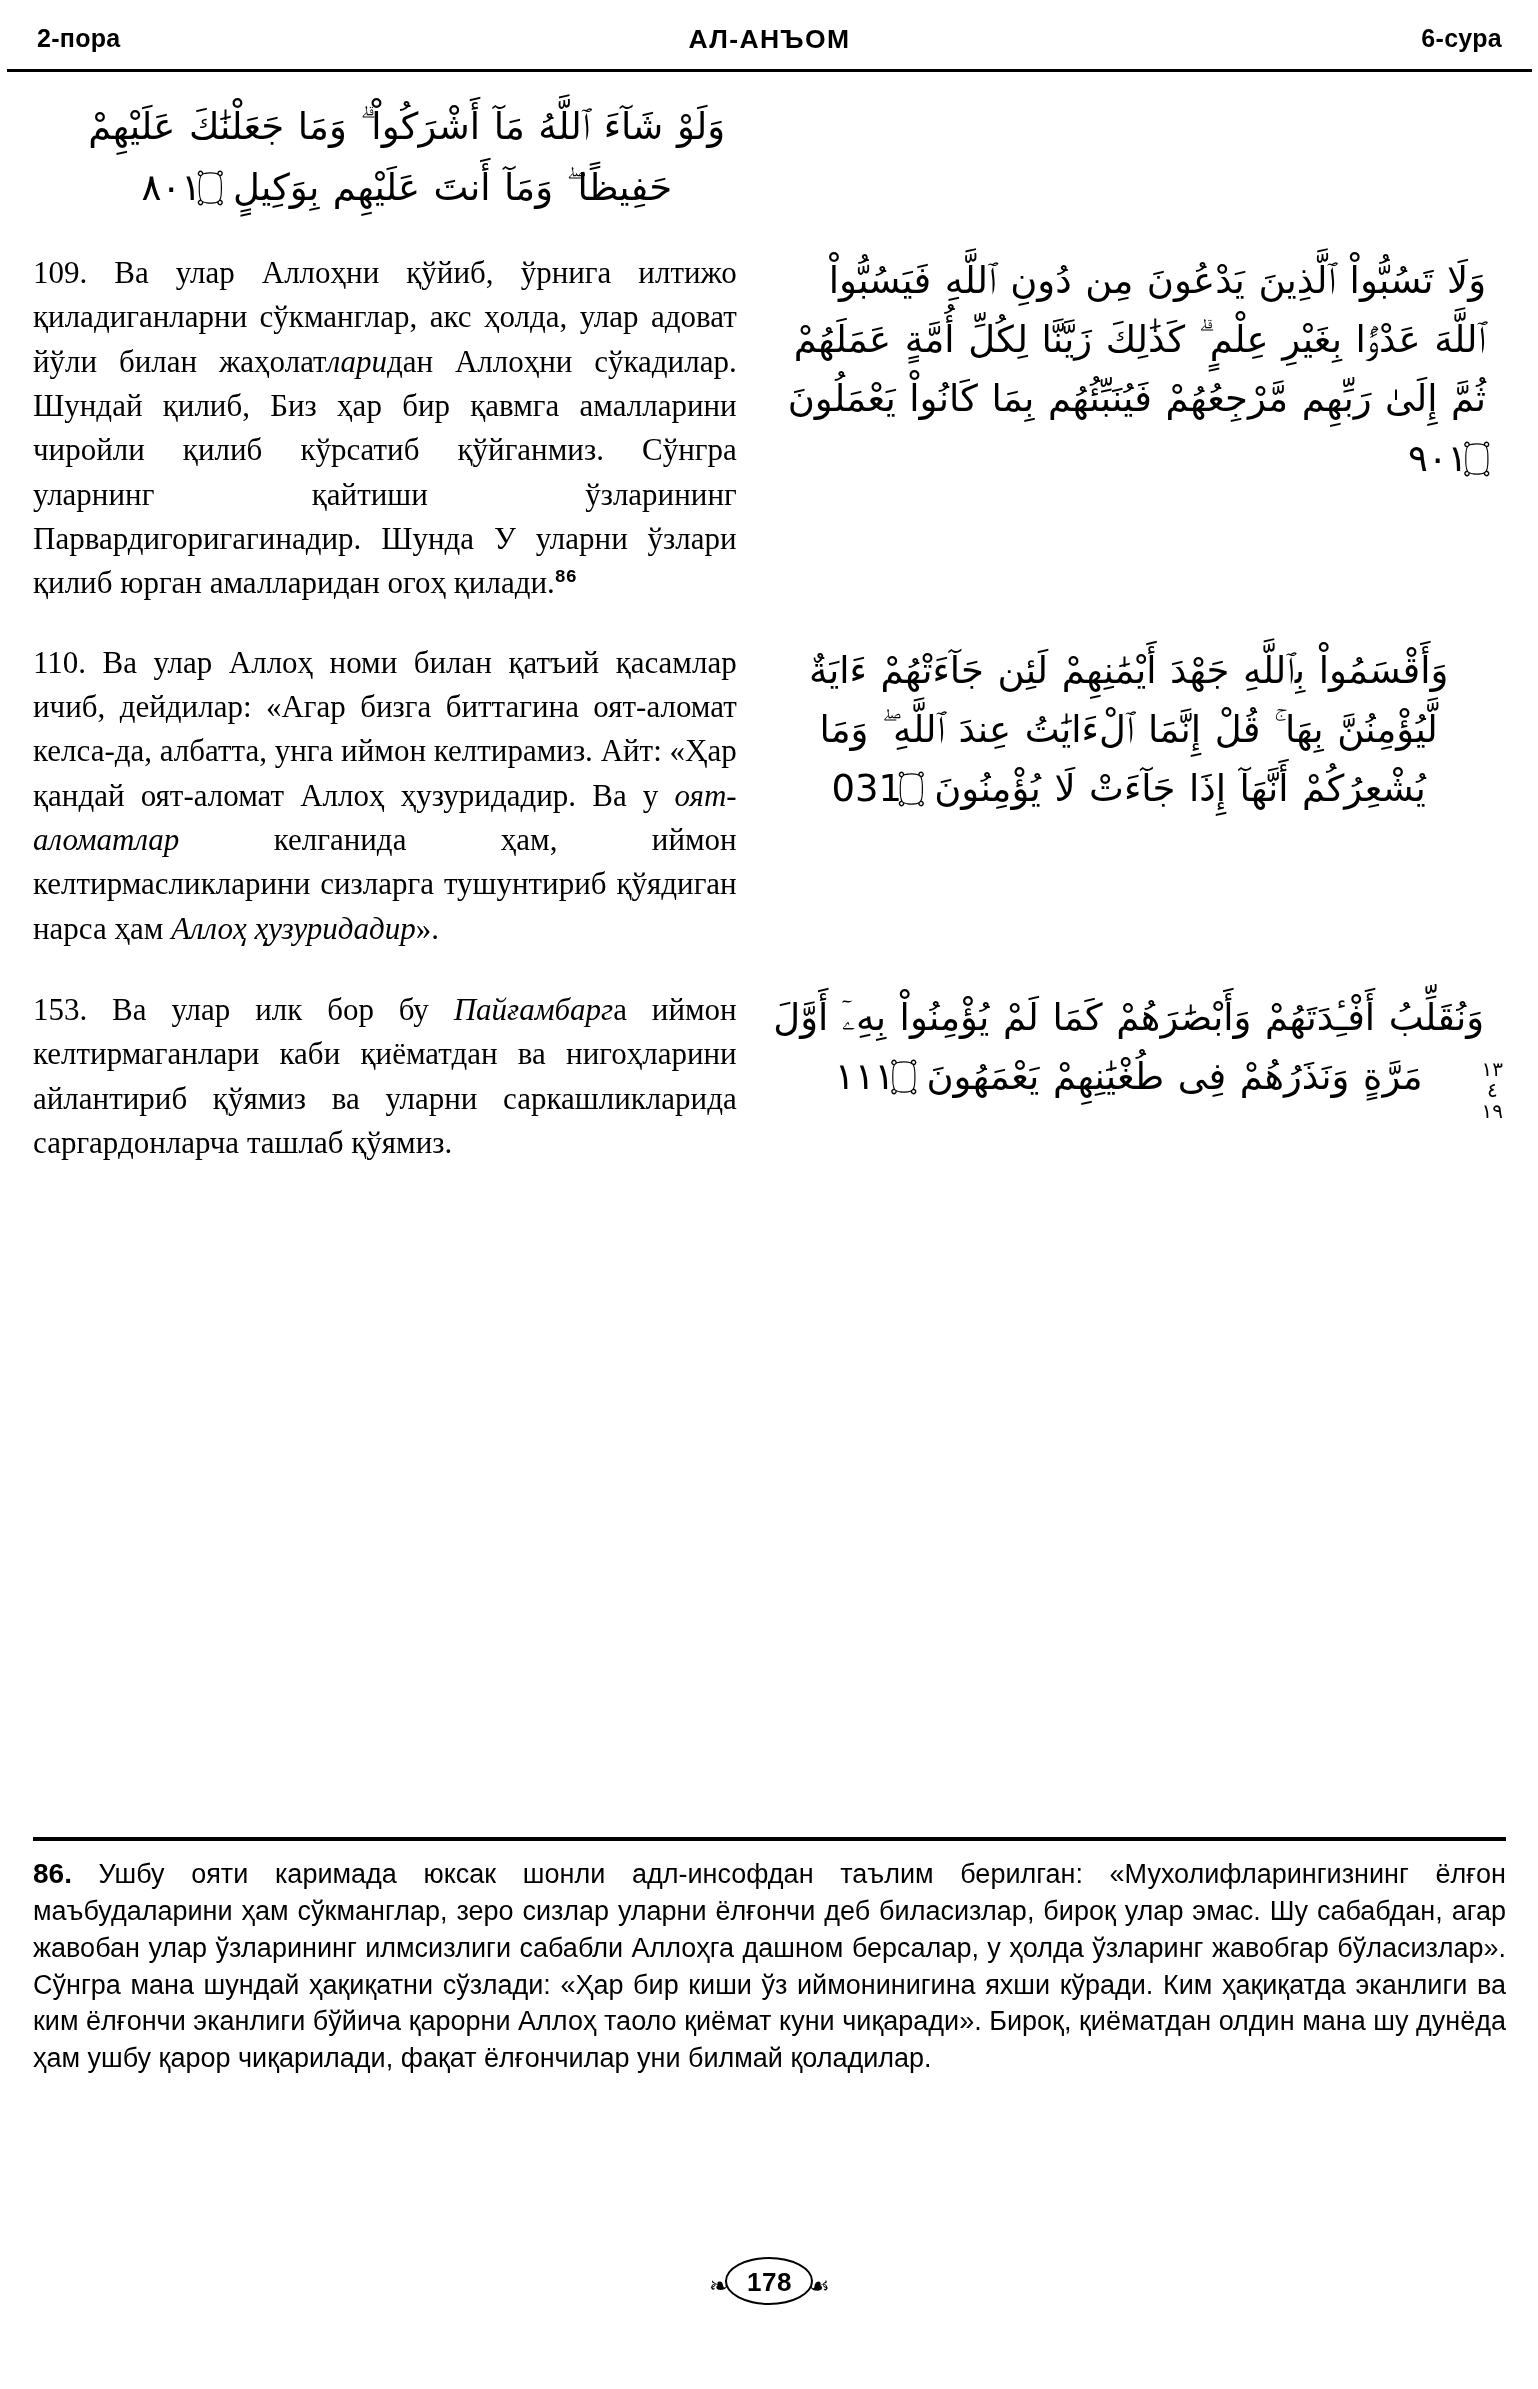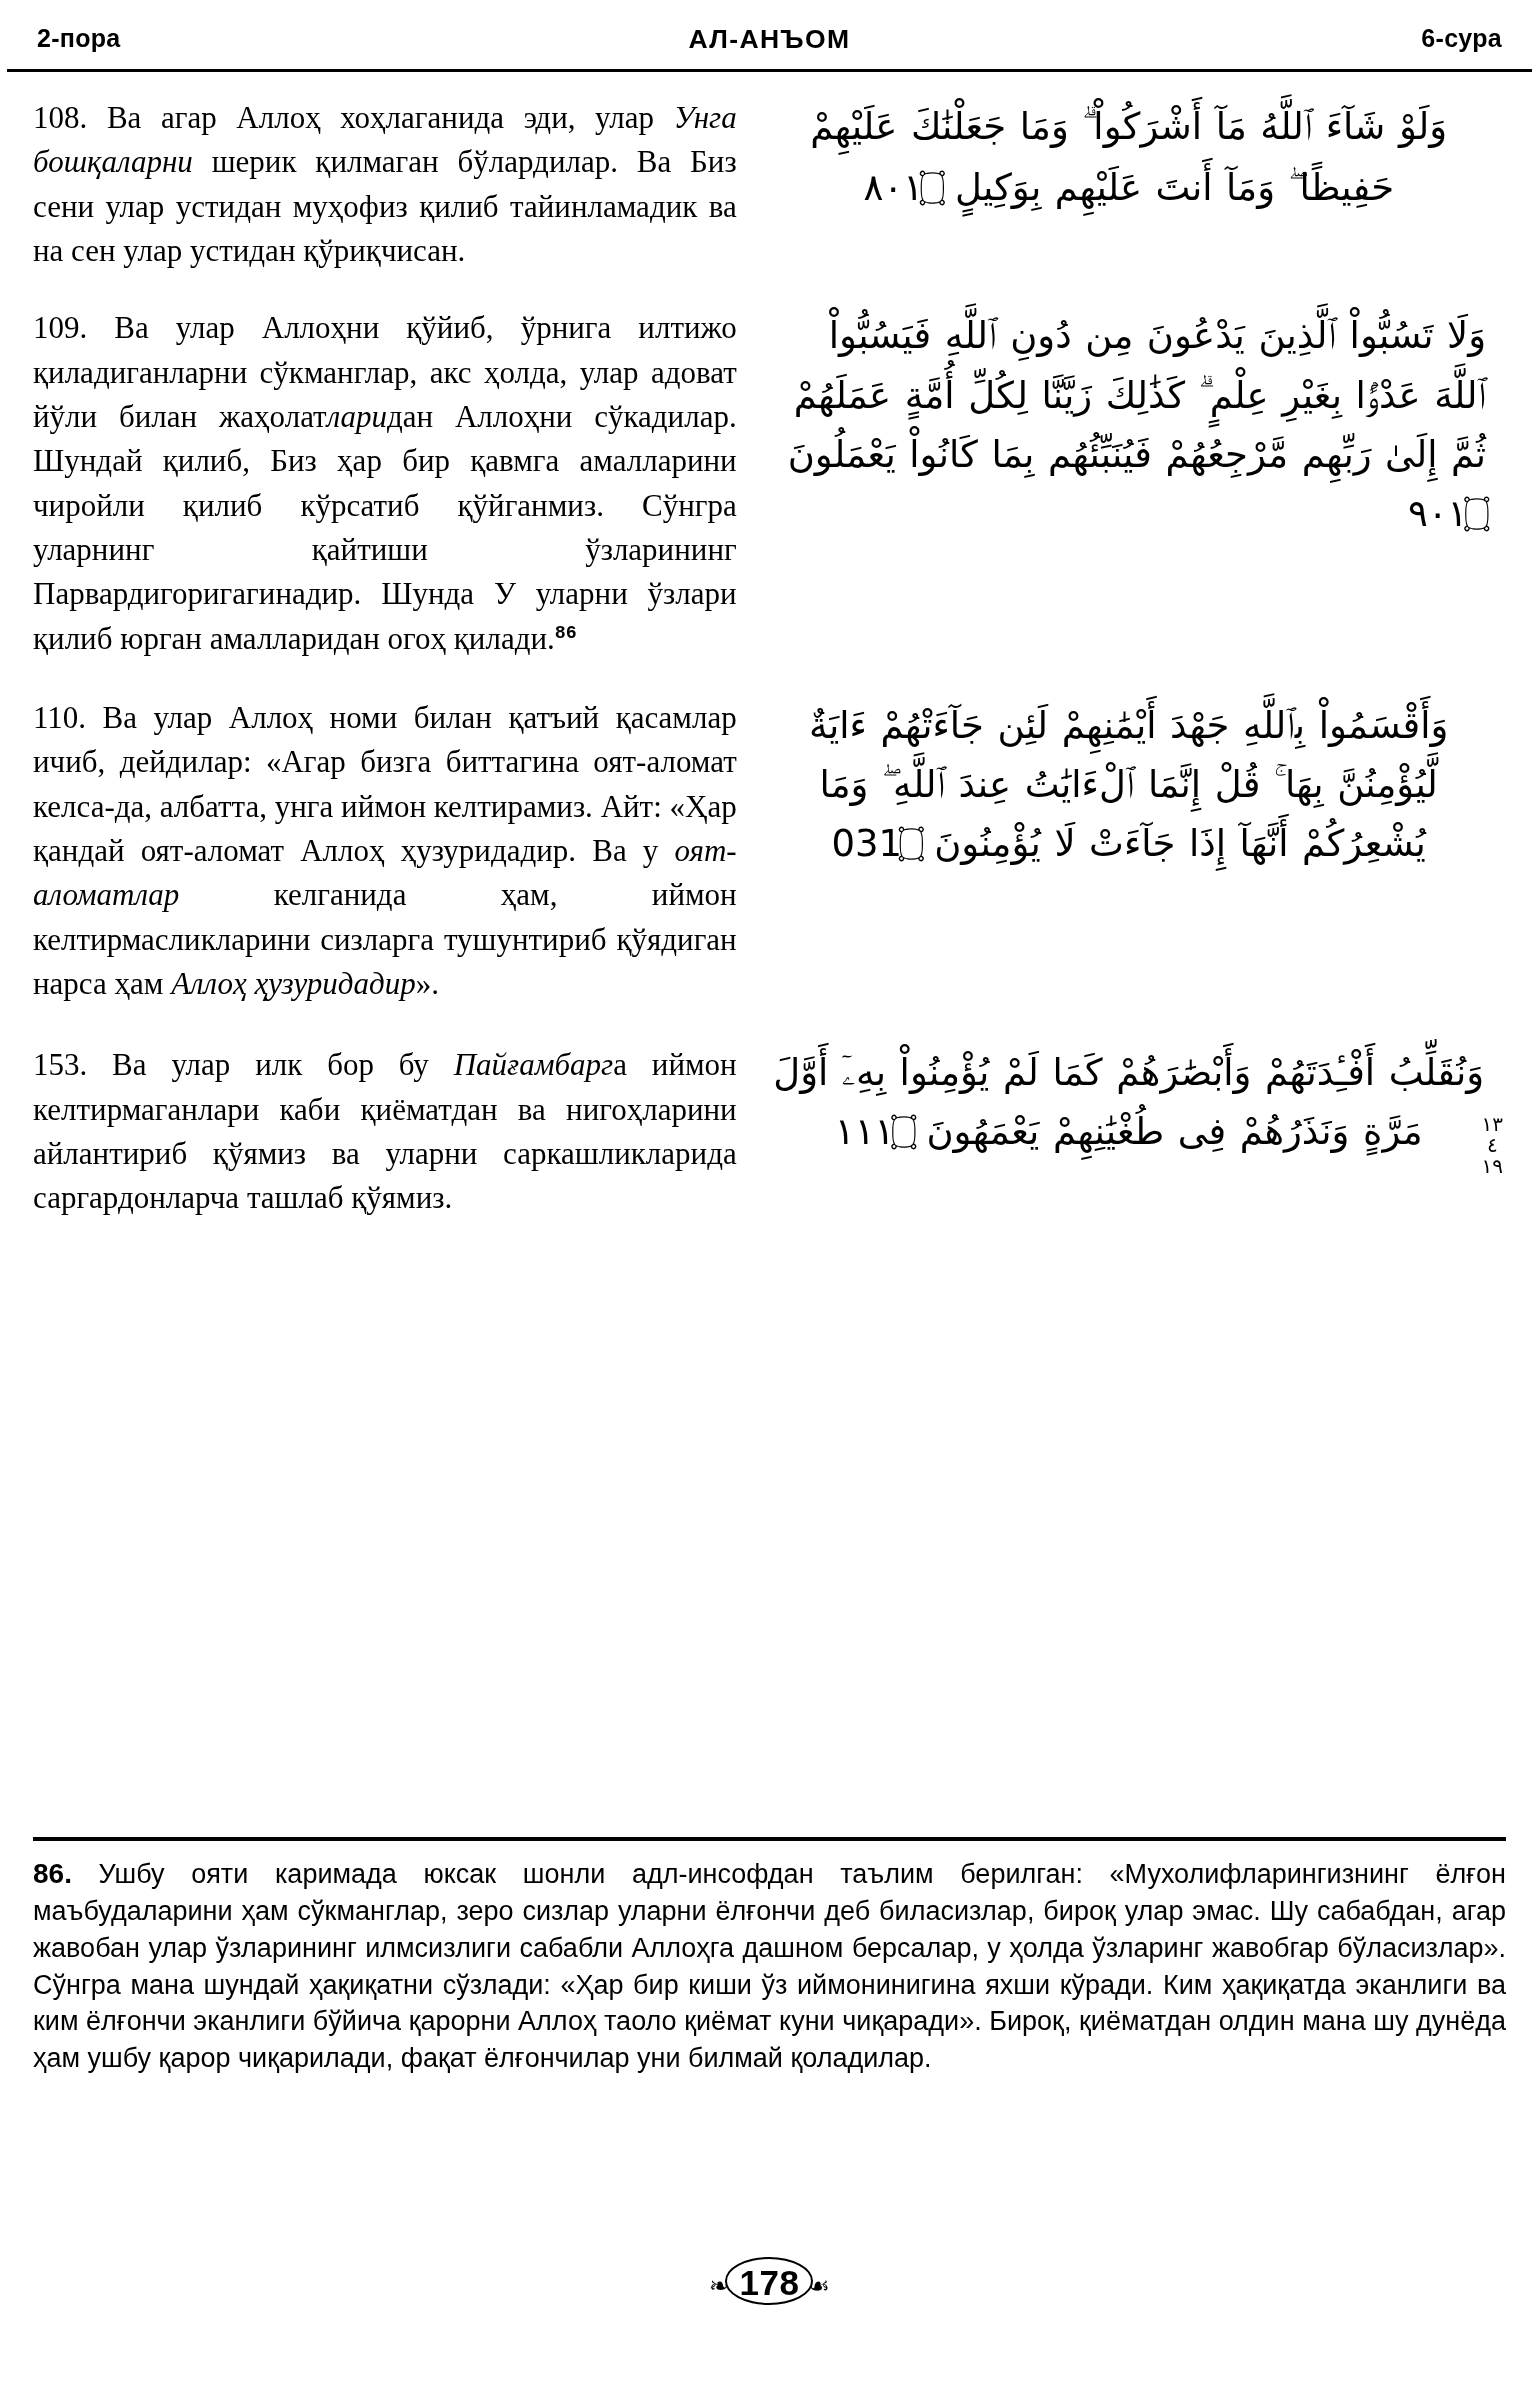--- a/index.html
+++ b/index.html
@@ -171,21 +171,21 @@
     top: 0;
     width: 88px;
     height: 48px;
     border: 2.7px solid #000;
     border-radius: 50%;
     box-sizing: border-box;
   }
   .pagenum .num {
     position: relative;
     font-family: "Liberation Sans", sans-serif;
-    font-size: 35px;
+    font-size: 26px;
     font-weight: bold;
     letter-spacing: 0.5px;
   }
   .pagenum .wing {
     position: absolute;
     top: 14.6px;
     font-size: 24px;
     font-family: "DejaVu Sans", sans-serif;
   }
   .pagenum .wing-l { left: 0px; }
@@ -199,23 +199,20 @@
   <div class="header">
     <div class="h-left">2-пора</div>
     <div class="h-center">АЛ-АНЪОМ</div>
     <div class="h-right">6-сура</div>
   </div>
   <div class="header-rule"></div>
 
   <div class="content">
 
     <div class="verse-block b108">
-      <div class="uz-col">
-        <div class="uz-text"><span>108. Ва агар Аллоҳ хоҳлаганида эди, улар </span><span class="ital">Унга бошқаларни</span><span> шерик қилмаган бўлардилар. Ва Биз сени улар устидан муҳофиз қилиб тайинламадик ва на сен улар устидан қўриқчисан.</span></div>
-      </div>
       <div class="ar-col">
         <div class="ar-text">وَلَوْ شَآءَ ٱللَّهُ مَآ أَشْرَكُواْ ۗ وَمَا جَعَلْنَٰكَ عَلَيْهِمْ حَفِيظًا ۖ وَمَآ أَنتَ عَلَيْهِم بِوَكِيلٍ ۝١٠٨</div>
       </div>
     </div>
 
     <div class="verse-block b109">
       <div class="uz-col">
         <div class="uz-text"><span>109. Ва улар Аллоҳни қўйиб, ўрнига илтижо қиладиганларни сўкманглар, акс ҳолда, улар адоват йўли билан жаҳолат</span><span class="ital">лари</span><span>дан Аллоҳни сўкадилар. Шундай қилиб, Биз ҳар бир қавмга амалларини чиройли қилиб кўрсатиб қўйганмиз. Сўнгра уларнинг қайтиши ўзларининг Парвардигоригагинадир. Шунда У уларни ўзлари қилиб юрган амалларидан огоҳ қилади.</span><sup>86</sup></div>
       </div>
       <div class="ar-col">

